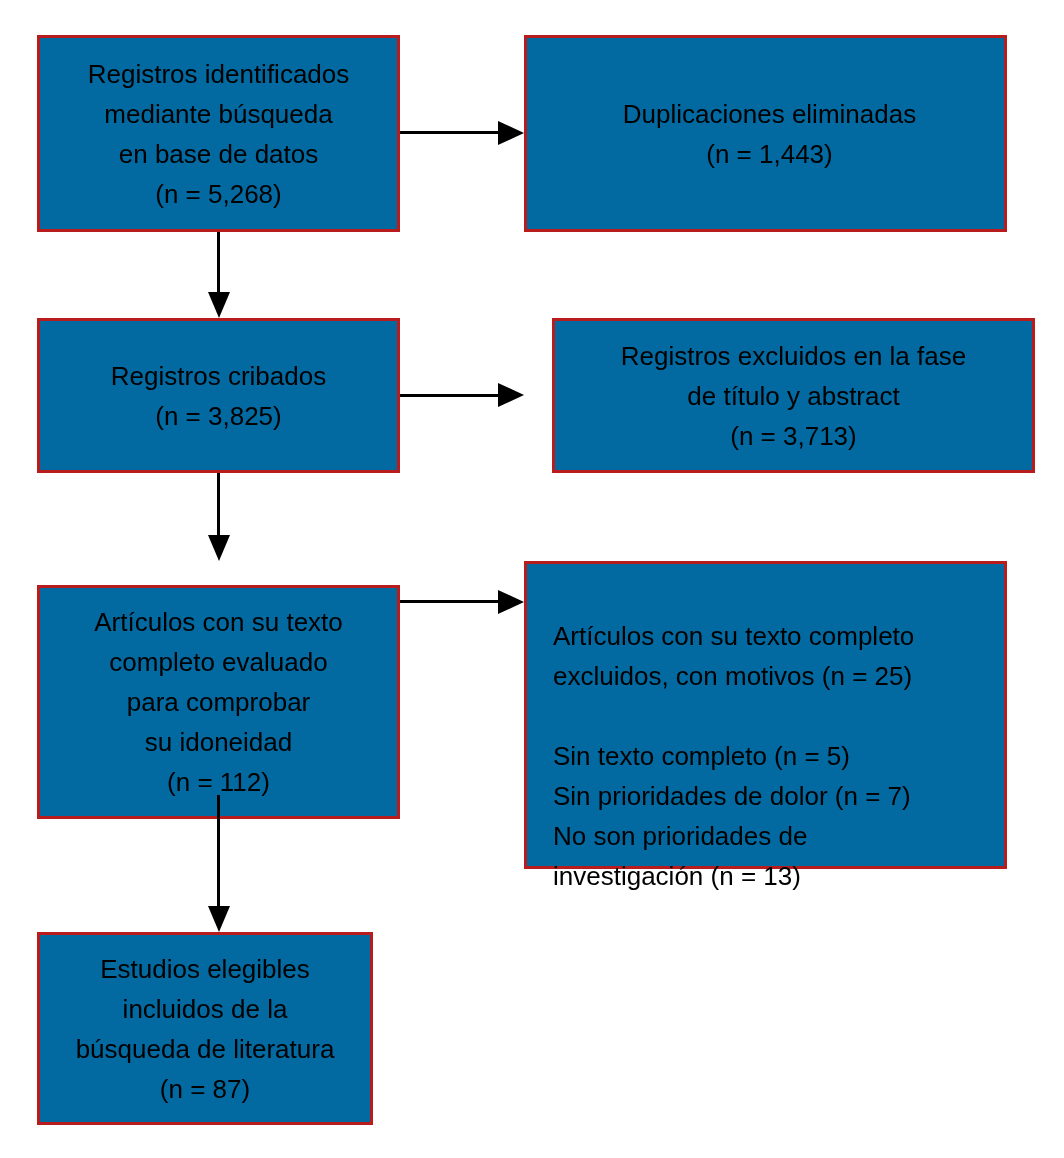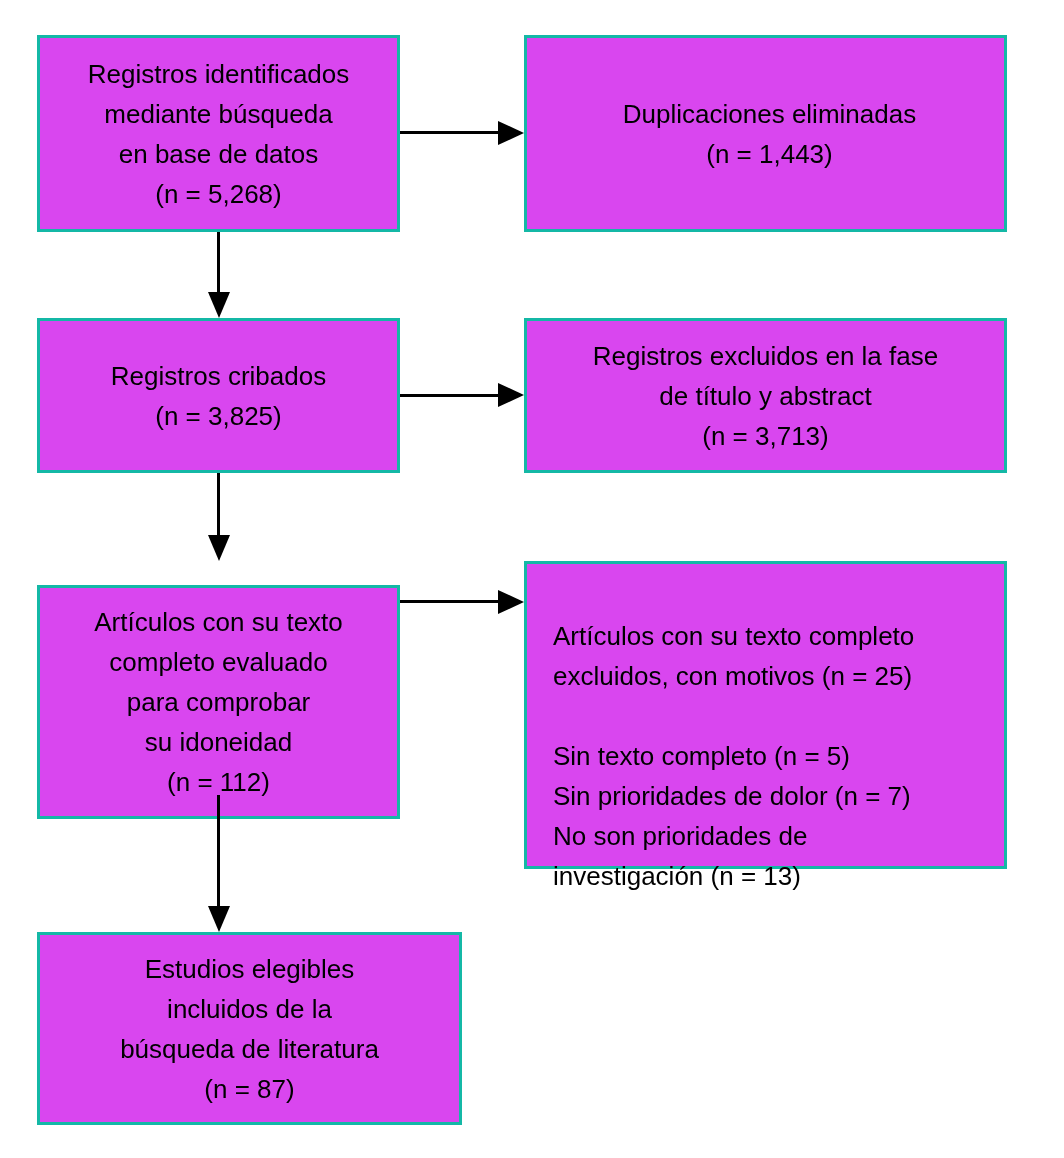--- a/index.html
+++ b/index.html
@@ -11,22 +11,22 @@
     position: relative;
     width: 1064px;
     height: 1158px;
     background: #ffffff;
     font-family: "Liberation Sans", "DejaVu Sans", sans-serif;
     color: #000000;
   }
   .box {
     position: absolute;
     box-sizing: border-box;
-    border: 3px solid #14b8a6;
-    background: #d946ef;
+    border: 3px solid #b91c1c;
+    background: #0369a1;
     display: flex;
     align-items: center;
     justify-content: center;
   }
   .box-text {
     white-space: pre-line;
     font-size: 26px;
     line-height: 40px;
     text-align: center;
     color: #000000;
@@ -85,21 +85,21 @@
   <div class="box" style="left:524px; top:35px; width:483px; height:197px;padding-left:8px;">
     <div class="box-text">Duplicaciones eliminadas
 (n = 1,443)</div>
   </div>
 
   <div class="box" style="left:37px; top:318px; width:363px; height:155px;">
     <div class="box-text">Registros cribados
 (n = 3,825)</div>
   </div>
 
-  <div class="box" style="left:524px; top:318px; width:483px; height:155px;">
+  <div class="box" style="left:552px; top:318px; width:483px; height:155px;">
     <div class="box-text">Registros excluidos en la fase
 de título y abstract
 (n = 3,713)</div>
   </div>
 
   <div class="box" style="left:37px; top:585px; width:363px; height:234px;">
     <div class="box-text">Artículos con su texto
 completo evaluado
 para comprobar
 su idoneidad
@@ -109,21 +109,21 @@
   <div class="box align-top" style="left:524px; top:561px; width:483px; height:308px;">
     <div class="box-text">Artículos con su texto completo
 excluidos, con motivos (n = 25)
 
 Sin texto completo (n = 5)
 Sin prioridades de dolor (n = 7)
 No son prioridades de
 investigación (n = 13)</div>
   </div>
 
-  <div class="box" style="left:37px; top:932px; width:425px; height:193px;">
+  <div class="box" style="left:37px; top:932px; width:336px; height:193px;">
     <div class="box-text">Estudios elegibles
 incluidos de la
 búsqueda de literatura
 (n = 87)</div>
   </div>
 
   <div class="hline" style="left:400px; top:131px; width:102px;"></div>
   <div class="head-right" style="left:498px; top:121px;"></div>
 
   <div class="vline" style="left:217px; top:232px; width:3px; height:62px;"></div>

